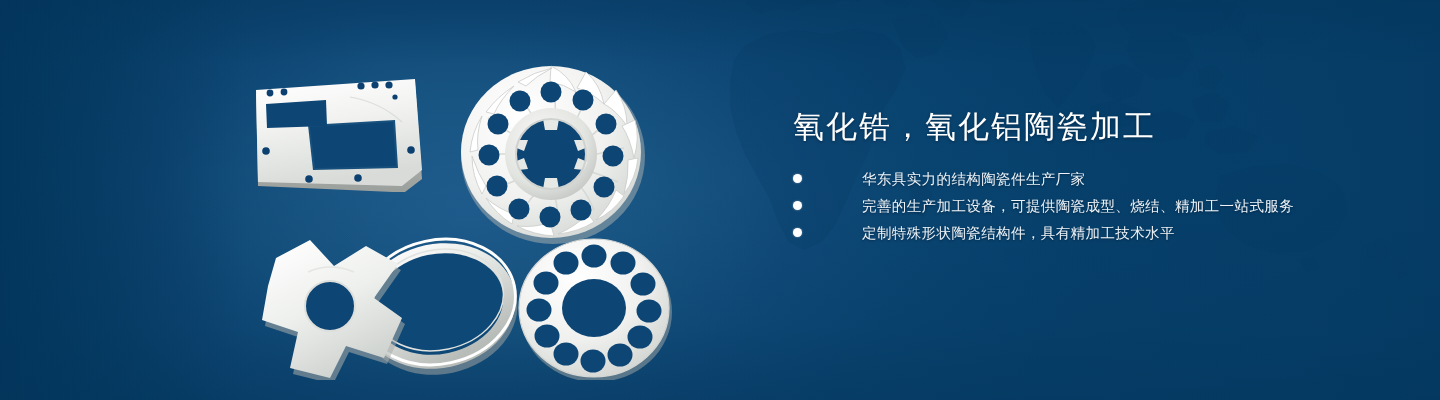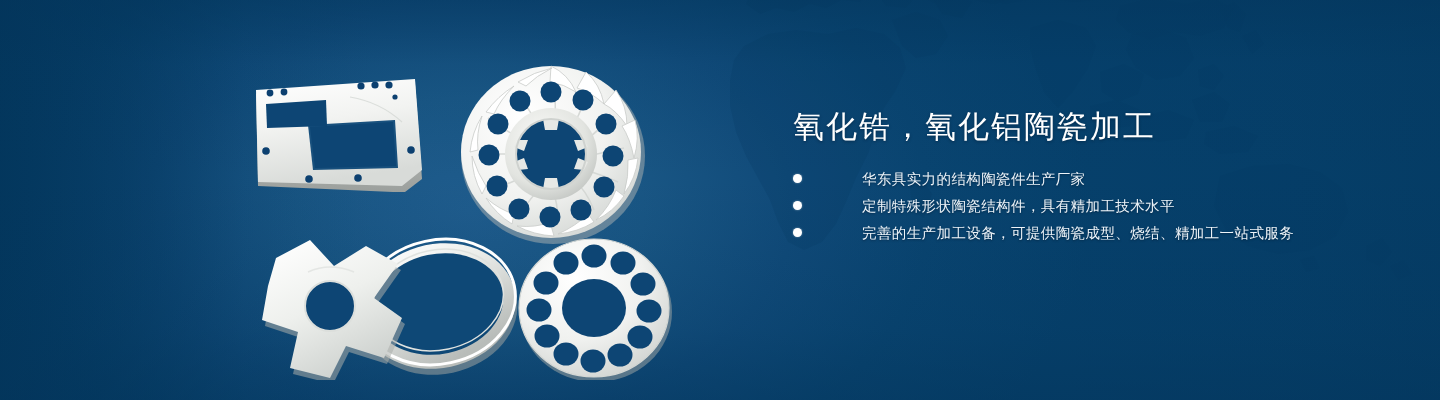--- a/index.html
+++ b/index.html
@@ -351,22 +351,22 @@
   <div class="copy">
     <h1 class="headline">氧化锆，氧化铝陶瓷加工</h1>
 
     <ul class="bullets">
       <li class="bullet">
         <span class="dot"></span>
         <span class="bullet-text">华东具实力的结构陶瓷件生产厂家</span>
       </li>
       <li class="bullet">
         <span class="dot"></span>
-        <span class="bullet-text">定制特殊形状陶瓷结构件，具有精加工技术水平</span>
+        <span class="bullet-text">完善的生产加工设备，可提供陶瓷成型、烧结、精加工一站式服务</span>
       </li>
       <li class="bullet">
         <span class="dot"></span>
-        <span class="bullet-text">完善的生产加工设备，可提供陶瓷成型、烧结、精加工一站式服务</span>
+        <span class="bullet-text">定制特殊形状陶瓷结构件，具有精加工技术水平</span>
       </li>
     </ul>
   </div>
 
 </div>
 
 </body></html>

